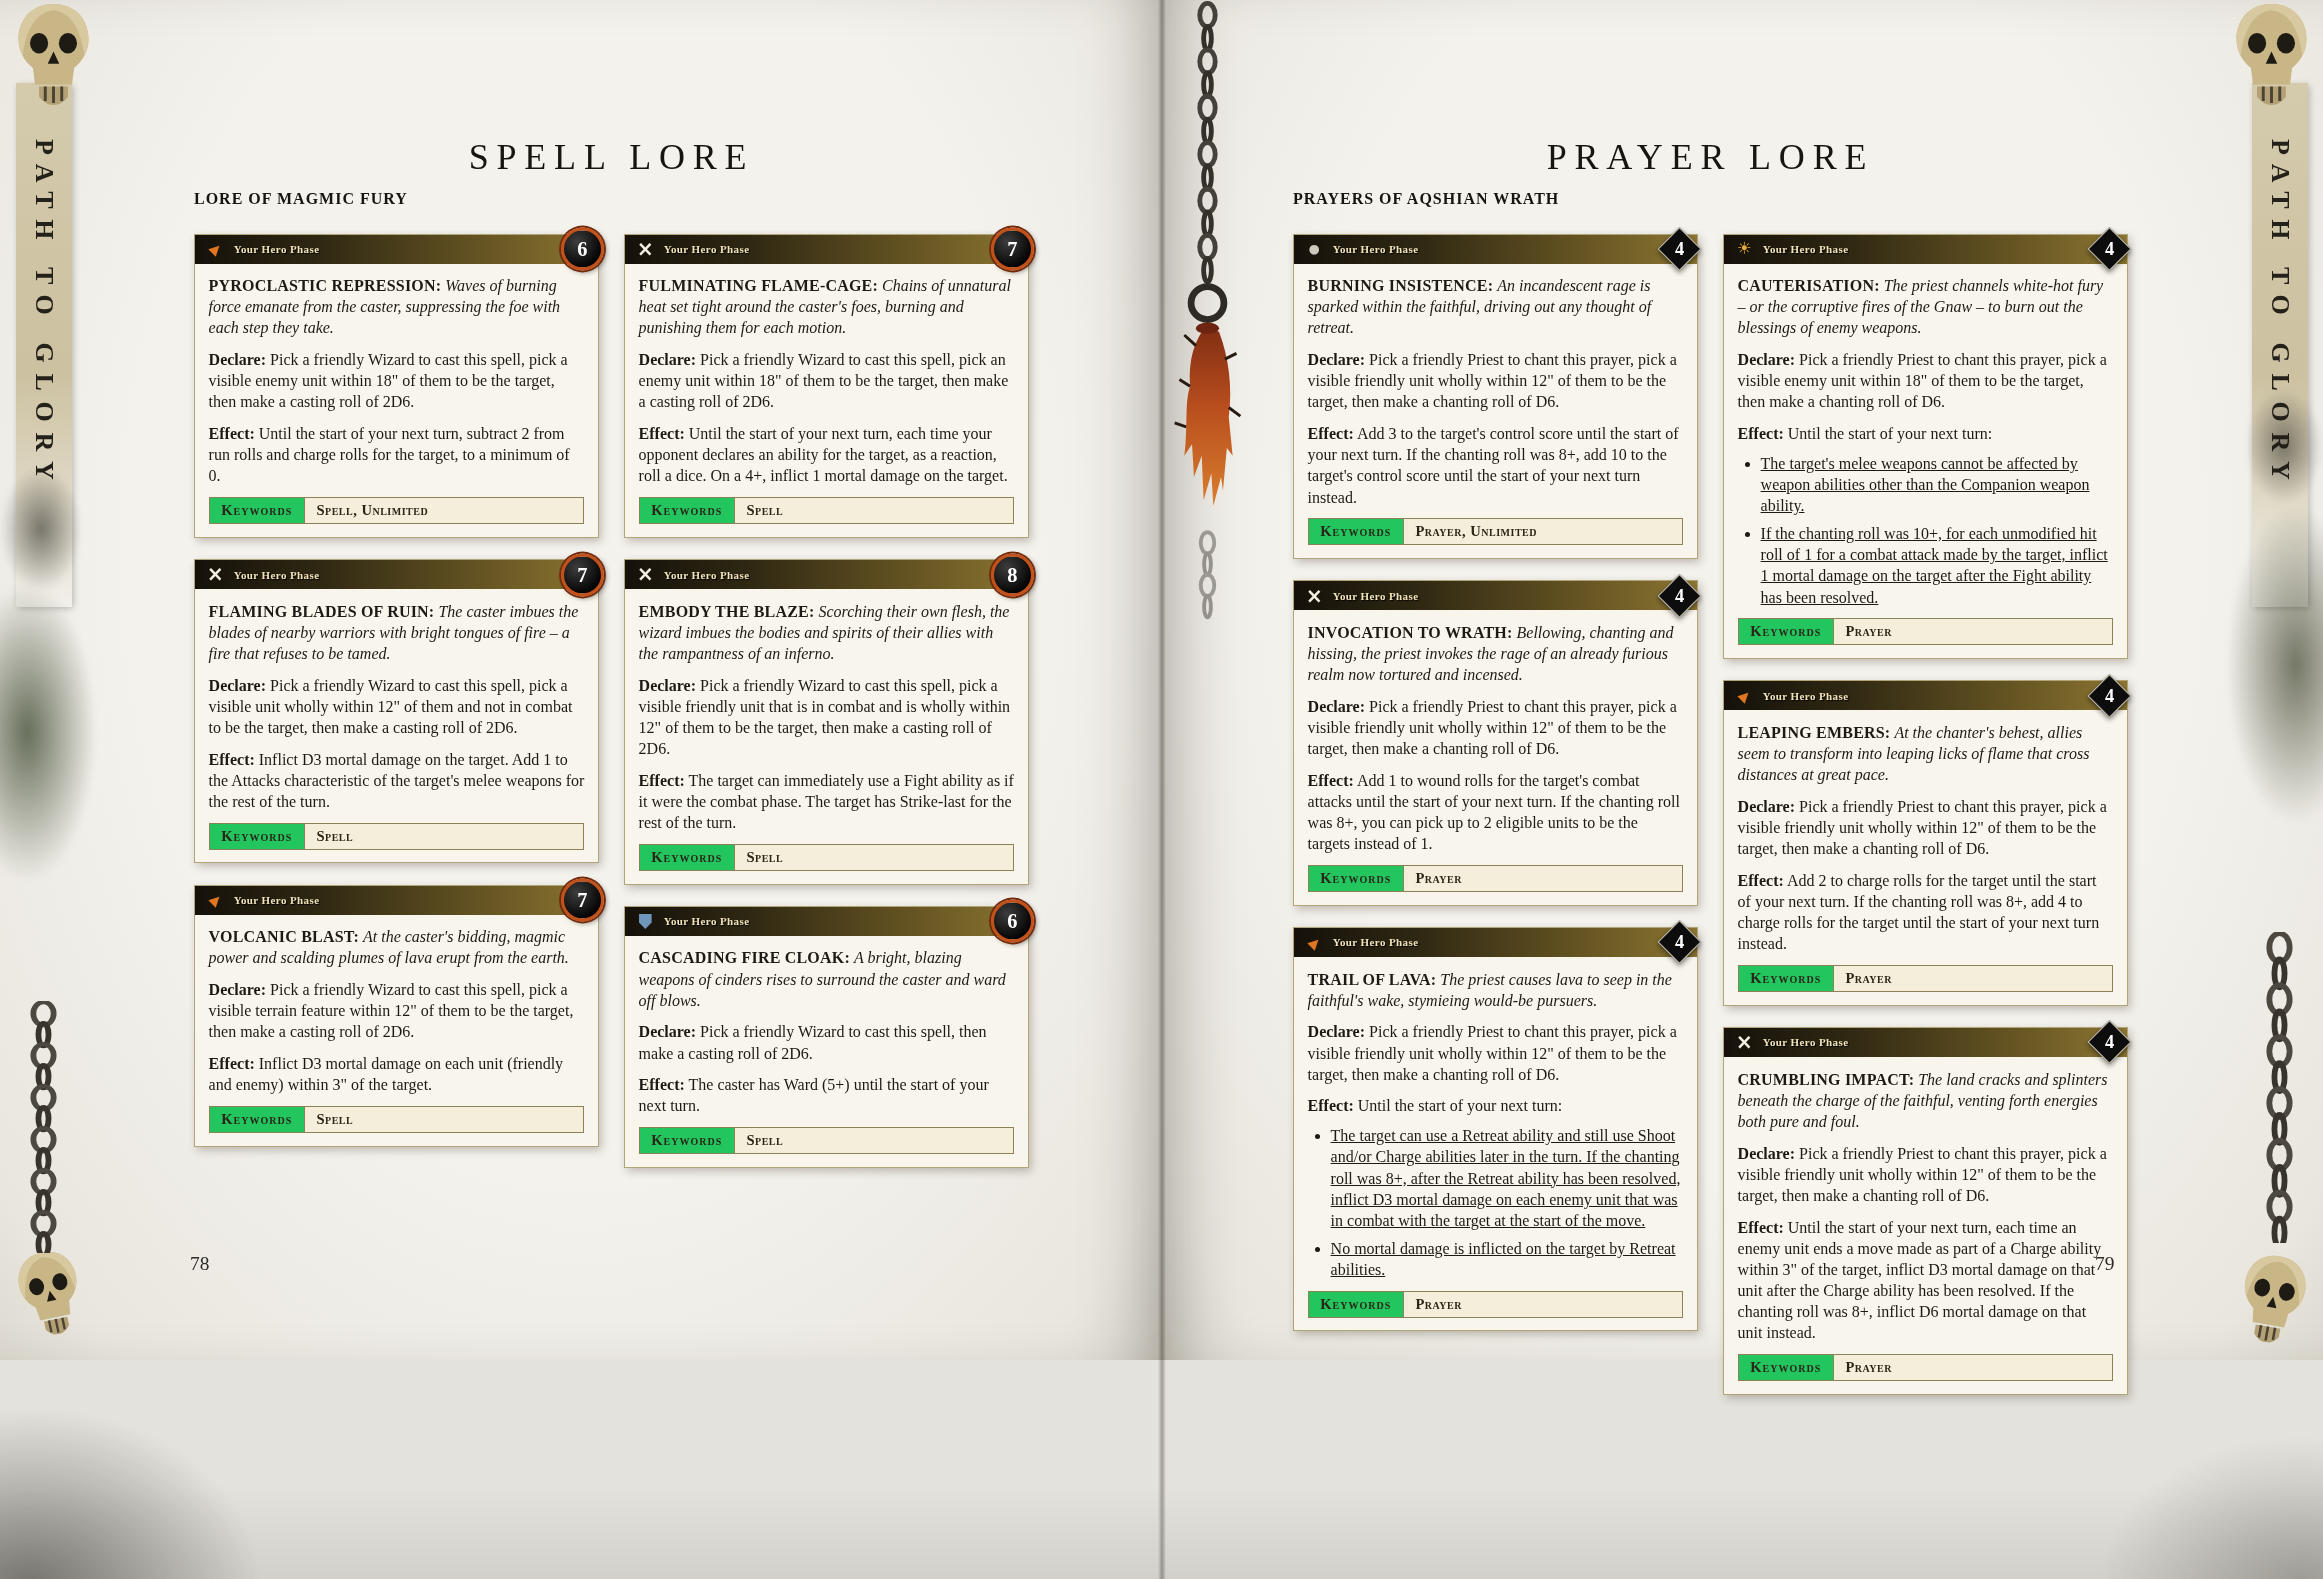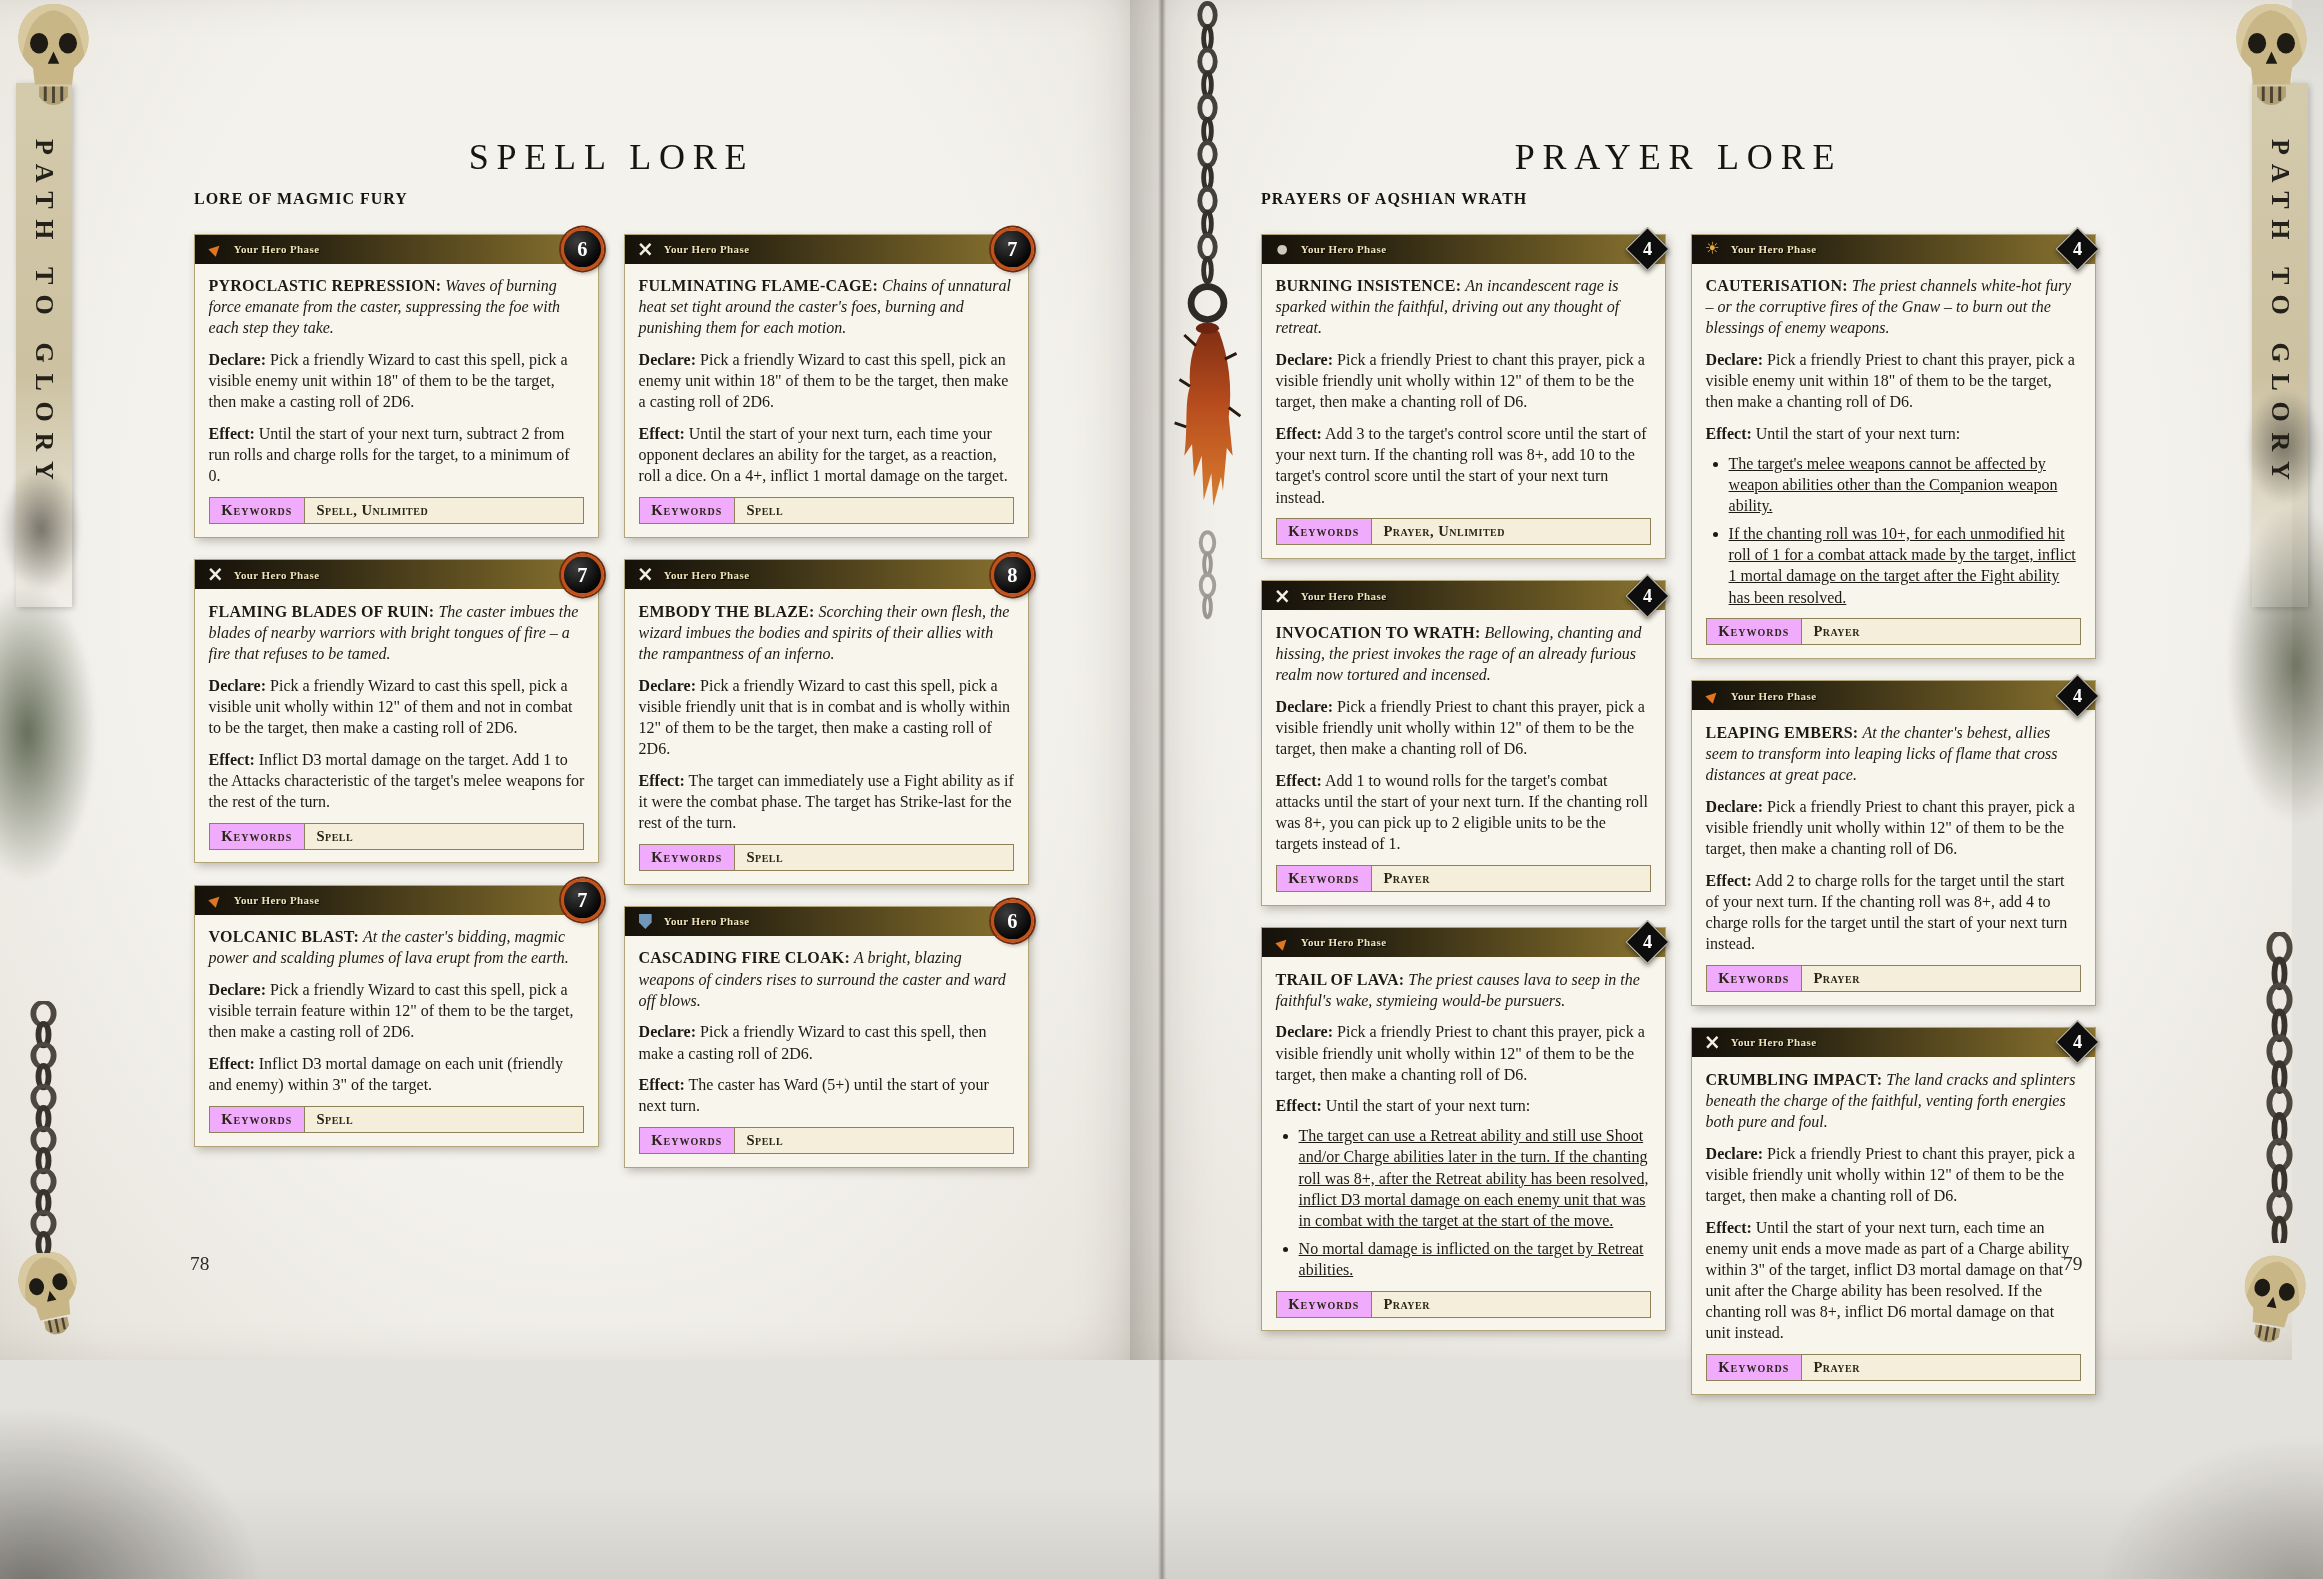--- a/index.html
+++ b/index.html
@@ -3,21 +3,21 @@
 <meta charset="utf-8">
 <title>Spell Lore / Prayer Lore</title>
 <style>
   html,body{margin:0;padding:0;}
   body{background:#c9c7c1;font-family:"Liberation Serif",serif;}
   .spread{position:relative;width:2323px;height:1580px;overflow:hidden;
     background:linear-gradient(180deg,#d8d6d0 0%,#e4e2dc 6%,#e4e2dc 94%,#d2d0ca 100%);}
   .page{position:absolute;top:0;width:1162px;height:1360px;background:
     radial-gradient(ellipse at 50% 40%, #f4f2ed 55%, #e9e6df 90%, #ddd9d0 100%);}
   .page.left{left:0;box-shadow:inset -49px 0 68px -39px rgba(40,35,25,0.35);}
-  .page.right{left:1130px;box-shadow:inset 49px 0 68px -39px rgba(40,35,25,0.35);}
+  .page.right{left:1162px;box-shadow:inset 49px 0 68px -39px rgba(40,35,25,0.35);}
   .spine{position:absolute;left:1158px;top:0;width:7.8px;height:1580px;
     background:linear-gradient(90deg,rgba(0,0,0,0) 0%,rgba(30,25,15,0.35) 50%,rgba(0,0,0,0) 100%);}
 
   .content{position:absolute;top:136px;}
   .left .content{left:194px;width:835px;}
   .right .content{left:131px;width:835px;}
   .page-title{font-size:36px;font-weight:normal;letter-spacing:7.8px;color:#17150f;margin:0 0 11.6px;text-align:center;}
   .page-subtitle{font-size:16px;font-weight:bold;letter-spacing:1px;color:#17150f;margin:0 0 26px;}
   .cols{display:flex;gap:25px;align-items:flex-start;}
   .col{width:405px;}
@@ -46,21 +46,21 @@
   .card-body{padding:11.6px 13.6px 12.6px;font-size:16px;line-height:1.32;color:#1d1a15;}
   .lede{margin:0 0 10.7px;}
   .card-title{font-weight:bold;letter-spacing:0.2px;}
   .flavor{font-style:italic;}
   .section{margin:0 0 10.7px;}
   .sec-label{font-weight:bold;}
   .bullets{margin:-1.9px 0 10.7px;padding-left:23px;}
   .bullets li{margin-bottom:6.8px;text-decoration:underline;}
   .keywords{display:flex;align-items:stretch;border:1px solid #8d8158;background:#f4eeda;
     font-variant:small-caps;margin-top:3.9px;}
-  .kw-label{background:#f0abfc;color:#2a2517;font-weight:bold;font-size:14.6px;letter-spacing:1px;
+  .kw-label{background:#22c55e;color:#2a2517;font-weight:bold;font-size:14.6px;letter-spacing:1px;
     padding:2.9px 11.6px;border-right:1px solid #8d8158;}
   .kw-value{padding:2.9px 11.6px;font-weight:bold;font-size:14.6px;letter-spacing:0.5px;color:#2a2517;}
 
   .page-number{position:absolute;bottom:85px;font-size:19.4px;color:#2c2a25;}
   .left .page-number{left:190px;}
   .right .page-number{left:933px;}
 
   
   .edge-ribbon{position:absolute;top:83px;width:56px;height:524px;
     box-shadow:1.9px 1.9px 6.8px rgba(0,0,0,0.25);}

